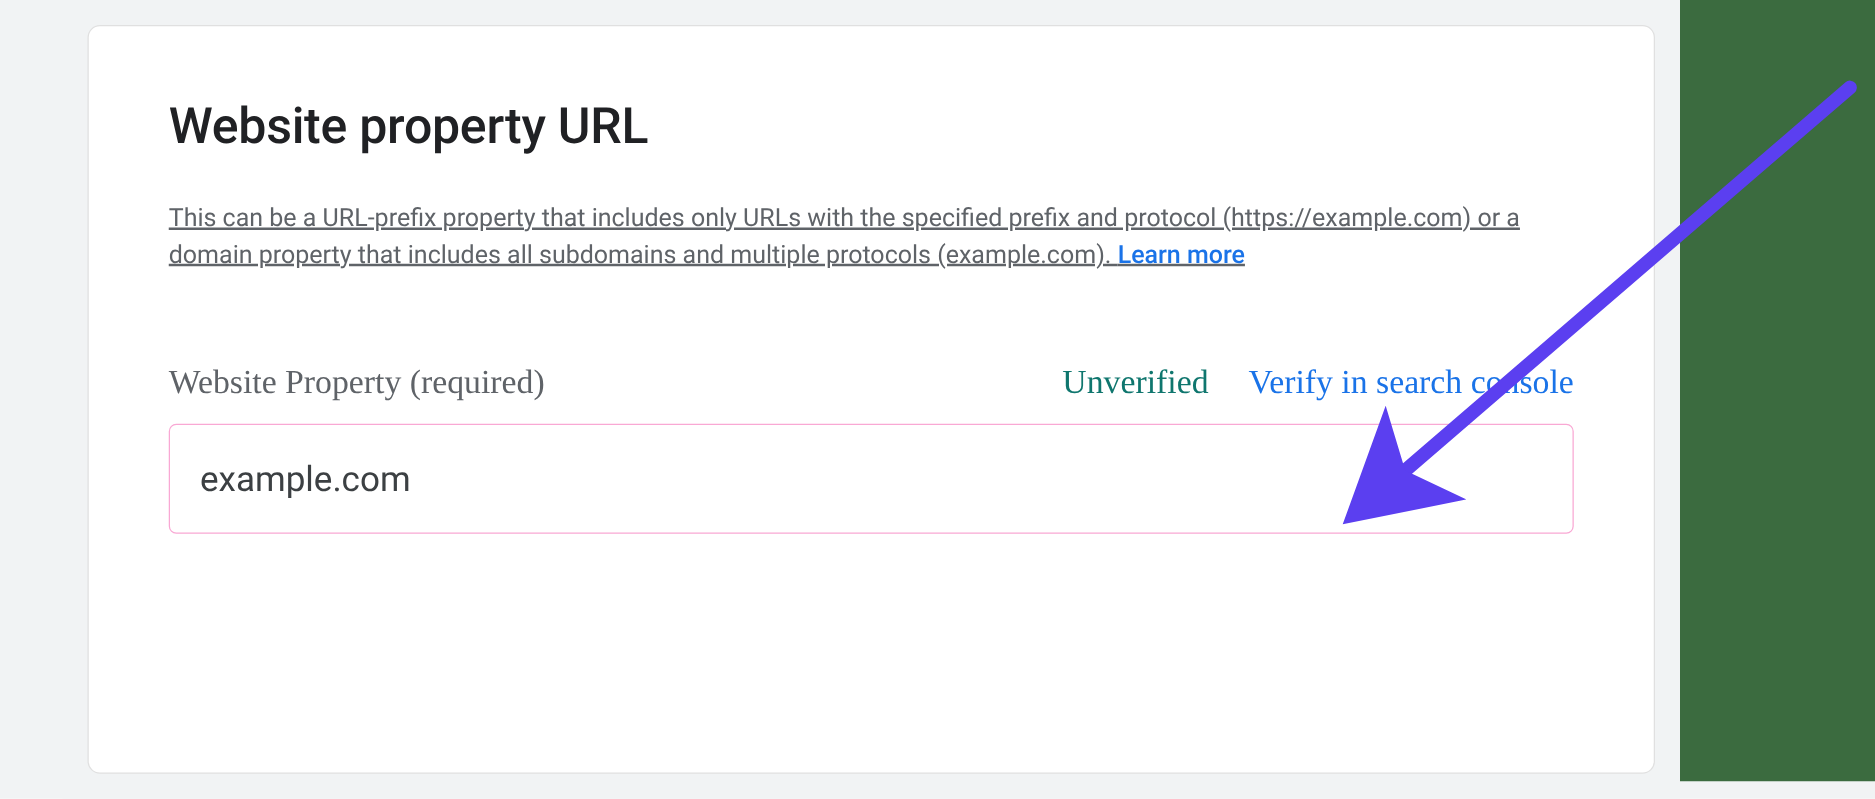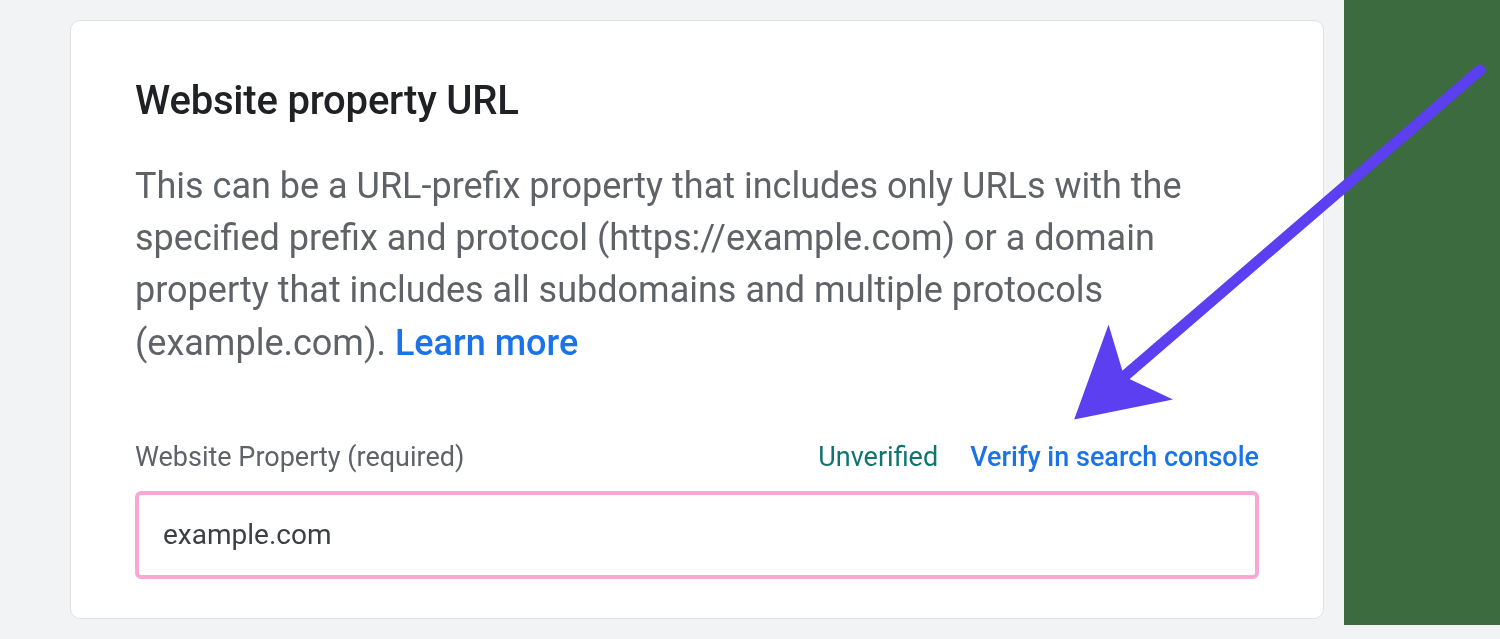--- a/index.html
+++ b/index.html
@@ -34,55 +34,57 @@
       padding: 56px 64px 48px 64px;
     }
     .card-heading {
       font-size: 40px;
       font-weight: 500;
       color: #202124;
       margin-bottom: 36px;
       letter-spacing: -0.2px;
     }
     .card-description {
-      font-size: 36px;
+      font-size: 20px;
       line-height: 1.45;
       color: #5f6368;
       margin-bottom: 72px;
+      text-decoration: underline;
     }
     .learn-more-link {
       color: #1a73e8;
       font-weight: 500;
       text-decoration: none;
       cursor: pointer;
     }
     .field-header {
       display: flex;
       align-items: baseline;
       margin-bottom: 18px;
       font-size: 27px;
+      font-family: Liberation Serif, serif;
     }
     .field-label {
       color: #5f6368;
       flex: 1;
     }
     .status-text {
       color: #0f766e;
       margin-right: 32px;
     }
     .verify-link {
       color: #1a73e8;
       font-weight: 500;
       text-decoration: none;
       cursor: pointer;
     }
     .input-field {
       width: 100%;
       height: 88px;
-      border: 4px solid #f9a8d4;
+      border: 1px solid #f9a8d4;
       border-radius: 6px;
       padding: 0 24px;
       font-size: 28px;
       color: #3c4043;
       font-family: inherit;
       outline: none;
       background: #fff;
     }
     .right-bg {
       position: absolute;

